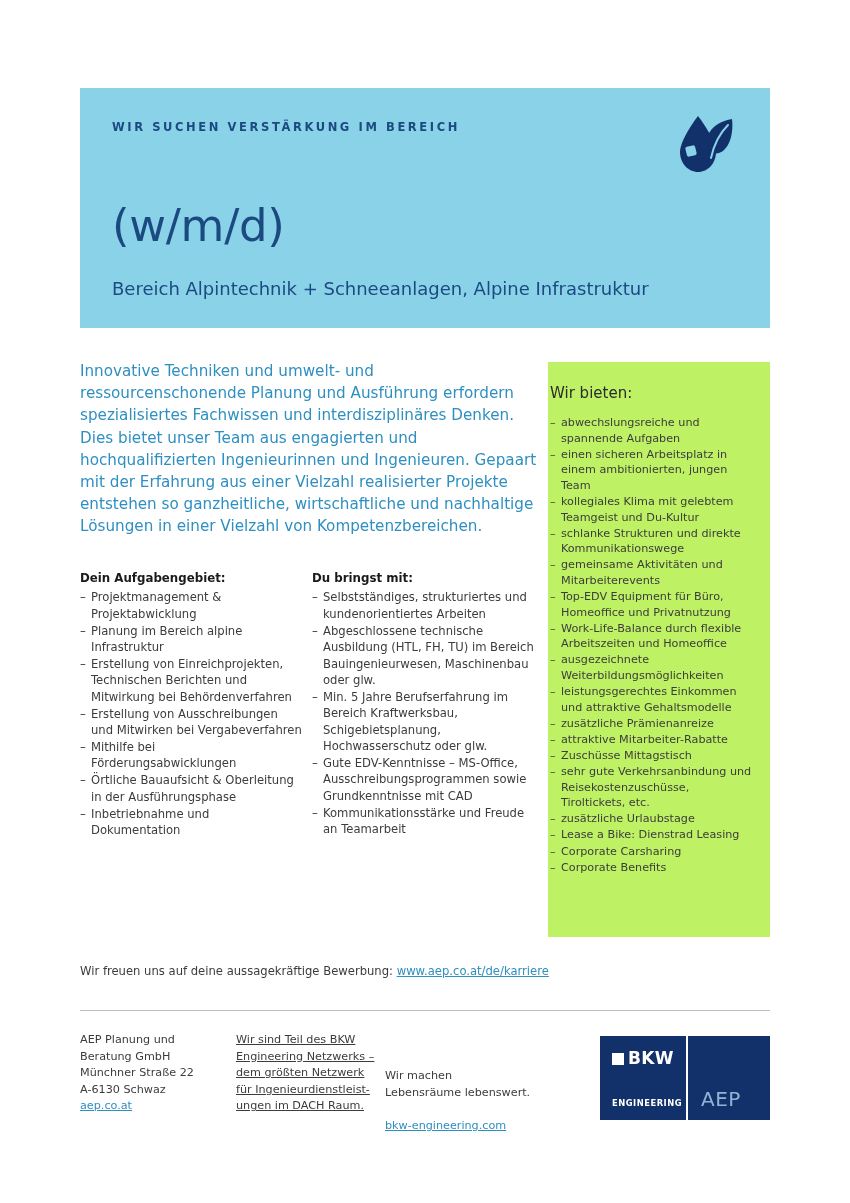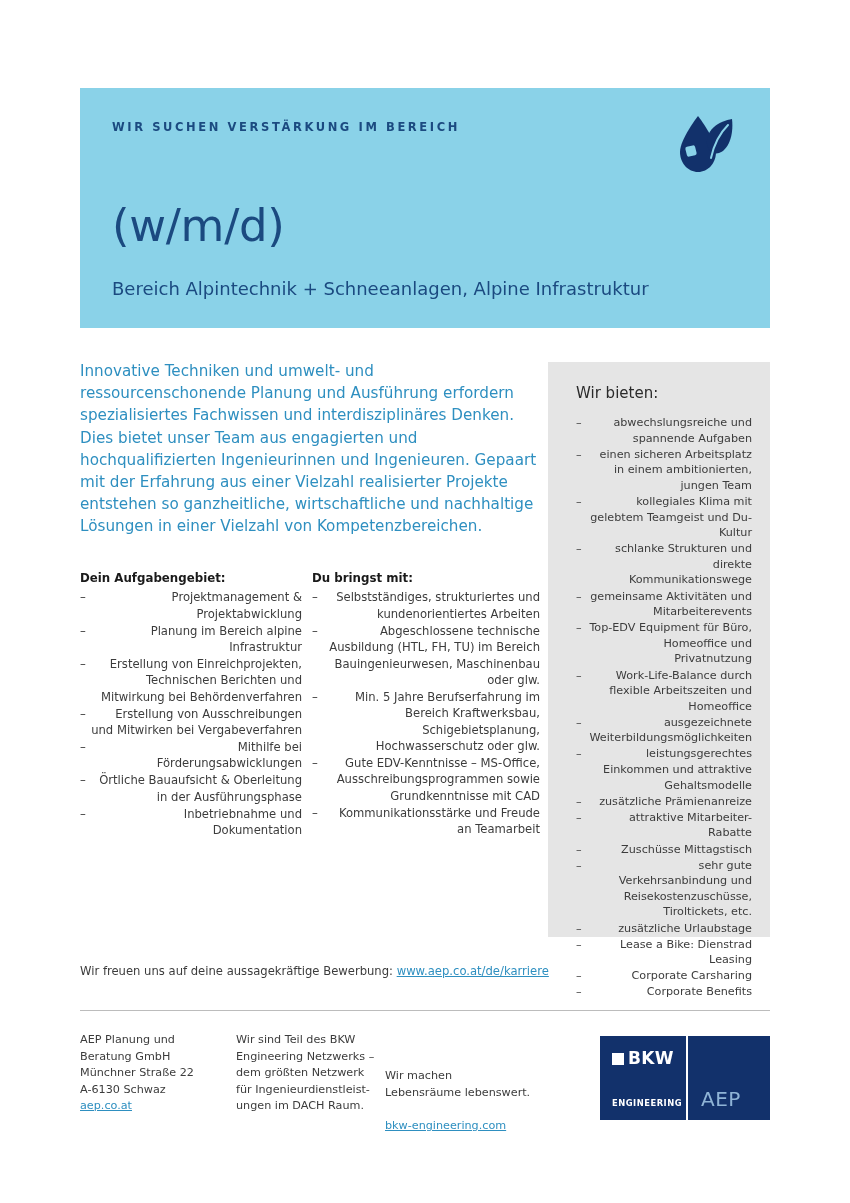--- a/index.html
+++ b/index.html
@@ -87,39 +87,38 @@
   }
   ul.dashlist {
     list-style: none;
     margin: 0;
     padding: 0;
   }
   ul.dashlist > li {
     position: relative;
     padding-left: 11px;
     margin: 0 0 0.5px 0;
-    text-align: right;
   }
   ul.dashlist > li::before {
     content: "\2013";
     position: absolute;
     left: 0;
     top: 0;
   }
 
   
   .benefits {
     position: absolute;
     left: 548px;
     top: 362px;
     width: 222px;
     height: 575px;
-    background: #e5e5e5;
+    background: #bef264;
     box-sizing: border-box;
-    padding: 22px 18px 18px 28px;
+    padding: 22px 18px 18px 2px;
   }
   .benefits h2 {
     font-size: 15px;
     font-weight: 400;
     color: #2b2b2b;
     margin: 0 0 13px 0;
   }
   .benefits ul.dashlist {
     font-size: 11.2px;
     line-height: 15.6px;
@@ -152,21 +151,21 @@
 
   
   .footer-col {
     position: absolute;
     top: 1032px;
     font-size: 11.2px;
     line-height: 16.6px;
     color: #3c3c3c;
   }
   .fc1 { left: 80px;  width: 145px; }
-  .fc2 { left: 236px; width: 150px; }
+  .fc2 { left: 236px; width: 150px; text-decoration: underline; }
   .fc3 { left: 385px; width: 170px; margin-top: 36px; }
   .fc3 .spacer { height: 16.6px; }
 
   
   .logo-wrap {
     position: absolute;
     left: 600px;
     top: 1036px;
     width: 170px;
     height: 84px;

